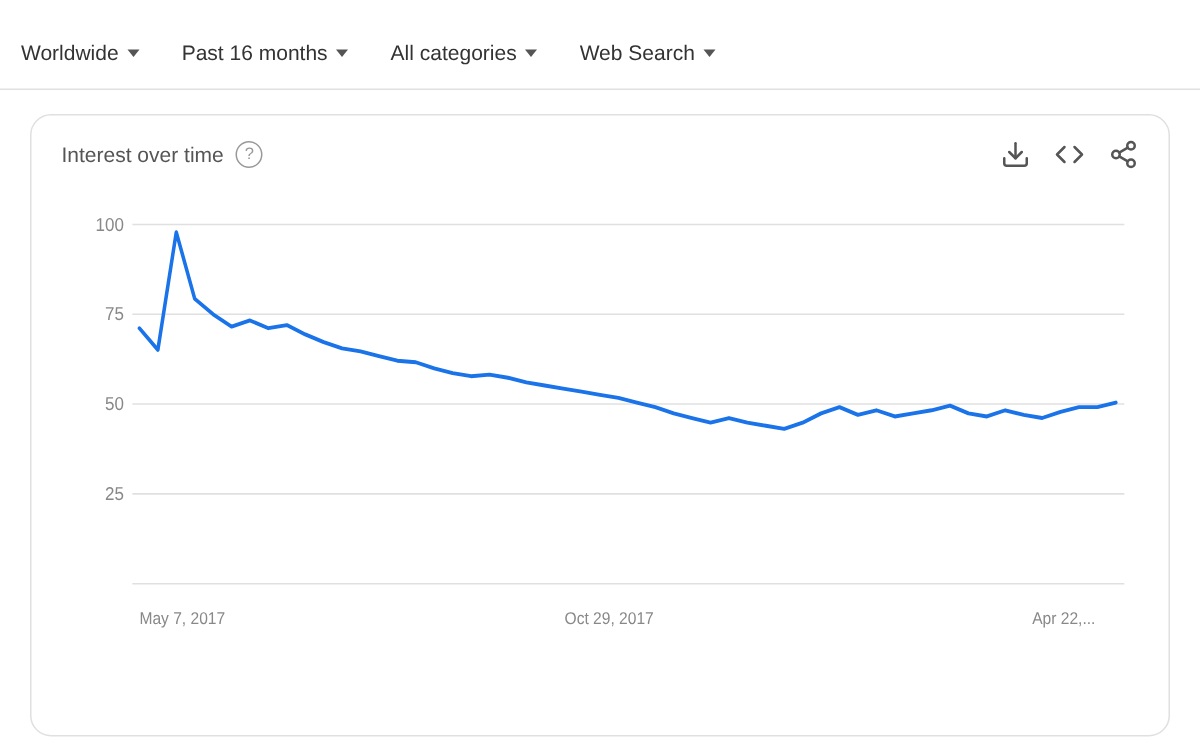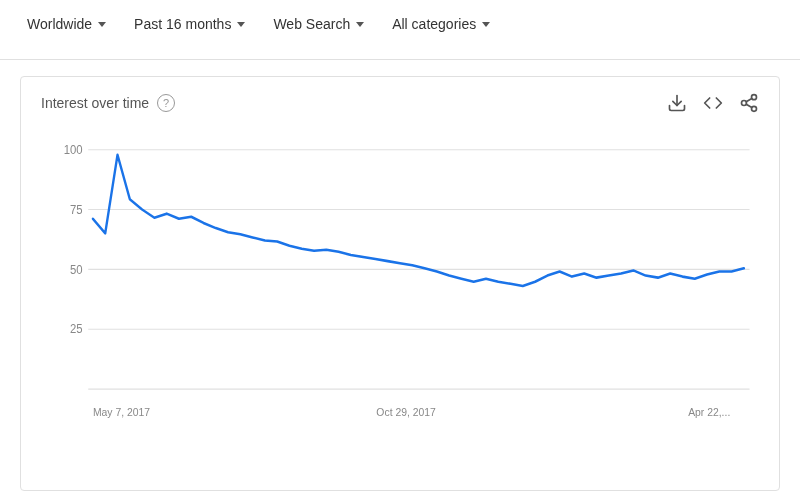--- a/index.html
+++ b/index.html
@@ -7,22 +7,22 @@
       font-family: Arial, sans-serif;
       background: #fff;
       width: 800px;
       height: 500px;
       overflow: hidden;
     }
 
     
     .filter-bar {
       display: flex;
-      align-items: flex-start;
-      padding: 10px 17px;
+      align-items: flex-end;
+      padding: 10px 4px;
       border-bottom: 1px solid #e0e0e0;
       gap: 8px;
       height: 60px;
     }
     .filter-dropdown {
       display: flex;
       align-items: center;
       gap: 6px;
       padding: 6px 10px;
       cursor: pointer;
@@ -36,21 +36,21 @@
       border-left: 4px solid transparent;
       border-right: 4px solid transparent;
       border-top: 5px solid #555;
       display: inline-block;
     }
 
     
     .chart-container {
       margin: 16px 20px;
       border: 1px solid #e0e0e0;
-      border-radius: 4px;
+      border-radius: 14px;
       background: #fff;
       padding: 16px 20px 12px 20px;
       height: 415px;
     }
 
     .chart-header {
       display: flex;
       align-items: center;
       justify-content: space-between;
       margin-bottom: 16px;
@@ -108,26 +108,26 @@
     <span>Worldwide</span>
     <span class="chevron-down"></span>
   </div>
 
   <div class="filter-dropdown">
     <span>Past 16 months</span>
     <span class="chevron-down"></span>
   </div>
 
   <div class="filter-dropdown">
+    <span>All categories</span>
+    <span class="chevron-down"></span>
+  </div>
+
+  <div class="filter-dropdown">
     <span>Web Search</span>
-    <span class="chevron-down"></span>
-  </div>
-
-  <div class="filter-dropdown">
-    <span>All categories</span>
     <span class="chevron-down"></span>
   </div>
 </div>
 
 <div class="chart-container">
   <div class="chart-header">
     <div class="chart-title-group">
       <span class="chart-title">Interest over time</span>
       <div class="help-icon">
         <span>?</span>

